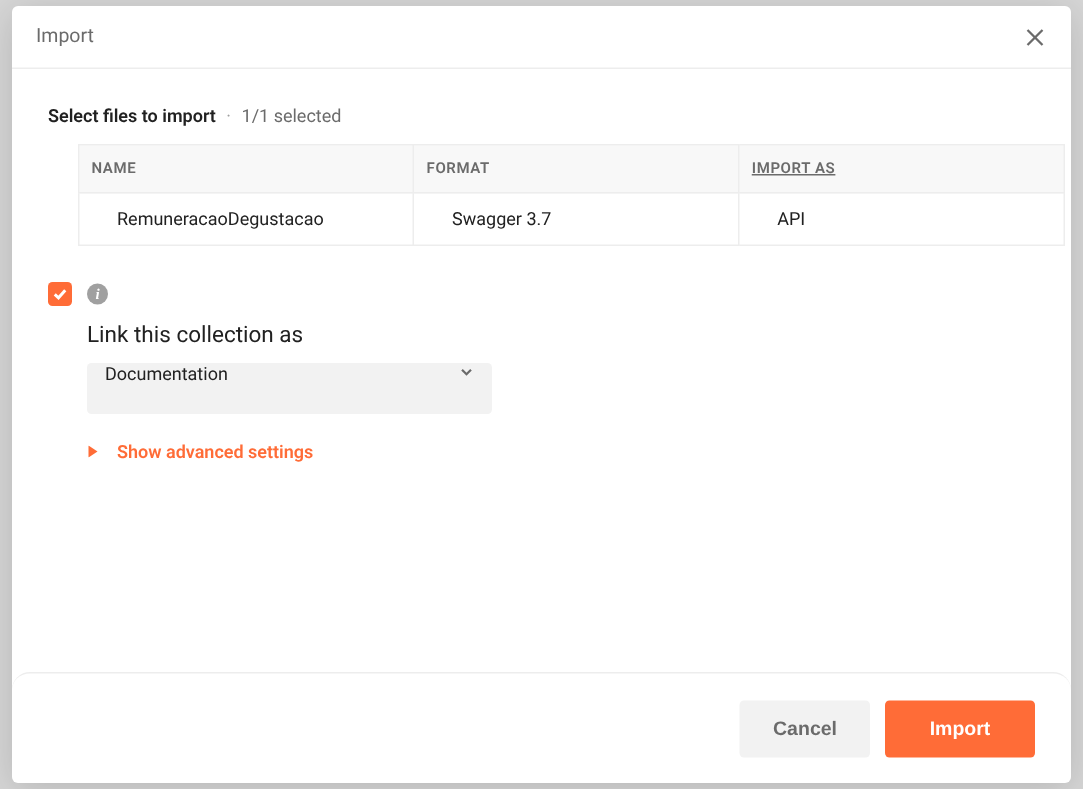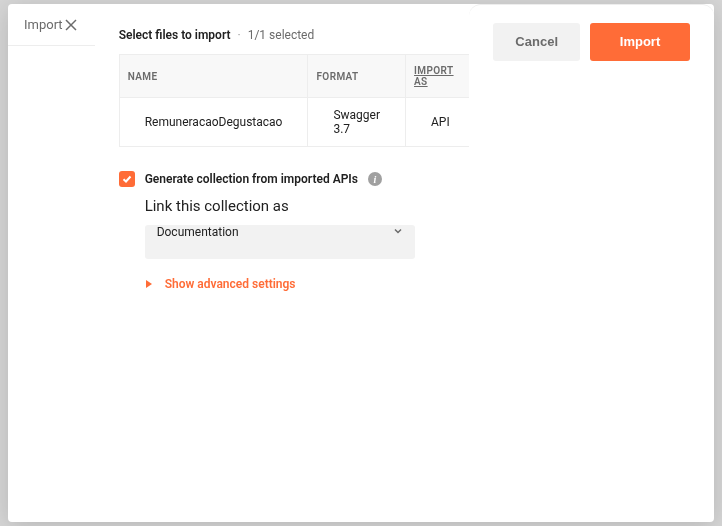--- a/index.html
+++ b/index.html
@@ -19,21 +19,21 @@
   .modal {
     position: absolute;
     top: 4px;
     left: 8px;
     right: 8px;
     bottom: 4px;
     background: #fff;
     border-radius: 4px;
     box-shadow: 0 4px 24px rgba(0,0,0,0.15);
     display: flex;
-    flex-direction: row;
+    flex-direction: column;
   }
   .modal-header {
     padding: 10px 16px;
     display: flex;
     align-items: center;
     justify-content: space-between;
     border-bottom: 1px solid #ededed;
     height: 42px;
   }
   .modal-title {
@@ -60,20 +60,21 @@
     margin-bottom: 12px;
   }
   .subtitle-strong { font-weight: 600; color: #212121; }
   .subtitle-sep { color: #a0a0a0; margin: 0 4px; }
   .subtitle-count { color: #6b6b6b; }
   table {
     width: 100%;
     border-collapse: collapse;
     font-size: 12px;
     margin-bottom: 24px;
+    margin-left: 20px;
   }
   thead th {
     background: #f8f8f8;
     text-align: left;
     padding: 10px 8px;
     font-size: 10px;
     color: #6b6b6b;
     font-weight: 600;
     border: 1px solid #ededed;
     letter-spacing: 0.4px;
@@ -226,21 +227,20 @@
         </tr>
       </tbody>
     </table>
 
     <div class="checkbox-row">
       <div class="checkbox">
         <svg width="10" height="10" viewBox="0 0 10 10" fill="none" stroke-width="2">
           <polyline points="1.5,5.2 4,7.5 8.5,2.5"></polyline>
         </svg>
       </div>
-      <span class="checkbox-label">Generate collection from imported APIs</span>
       <span class="info-icon">i</span>
     </div>
 
     <div class="indent">
       <div class="link-label">Link this collection as</div>
 
       <div class="select">
         <span>Documentation</span>
         <span class="chev">
           <svg width="10" height="10" viewBox="0 0 10 10" fill="none" stroke-width="1.5">

